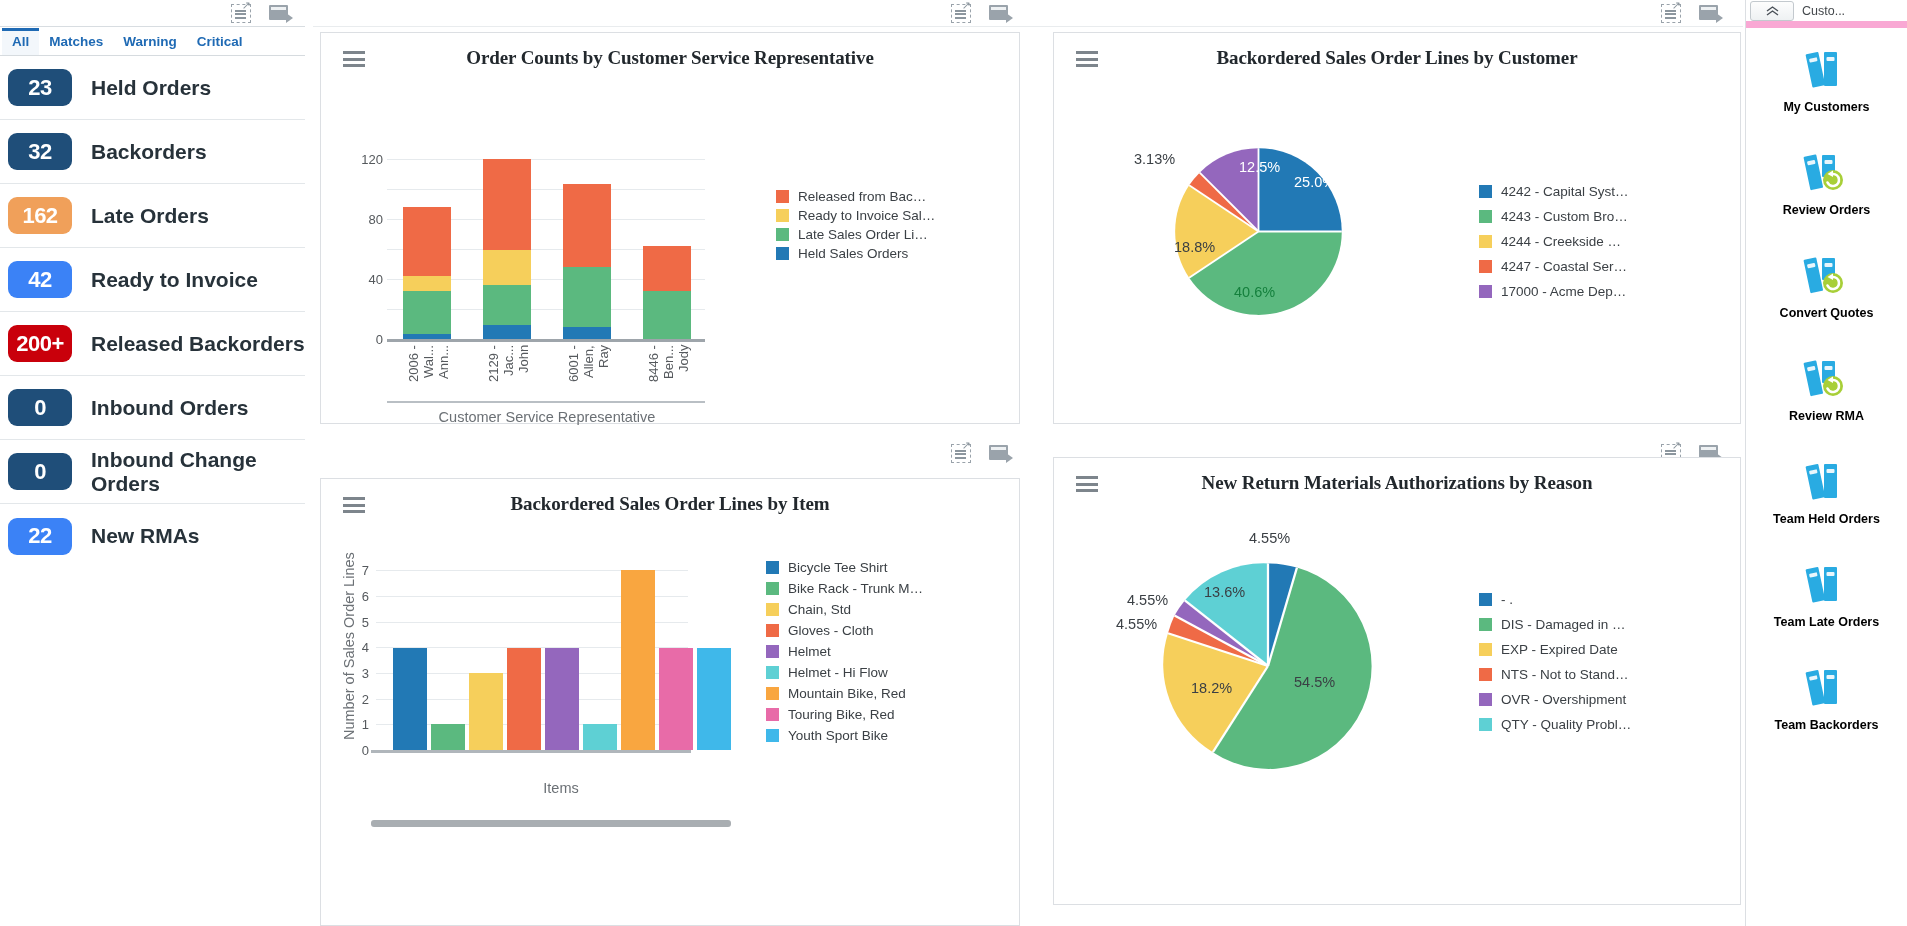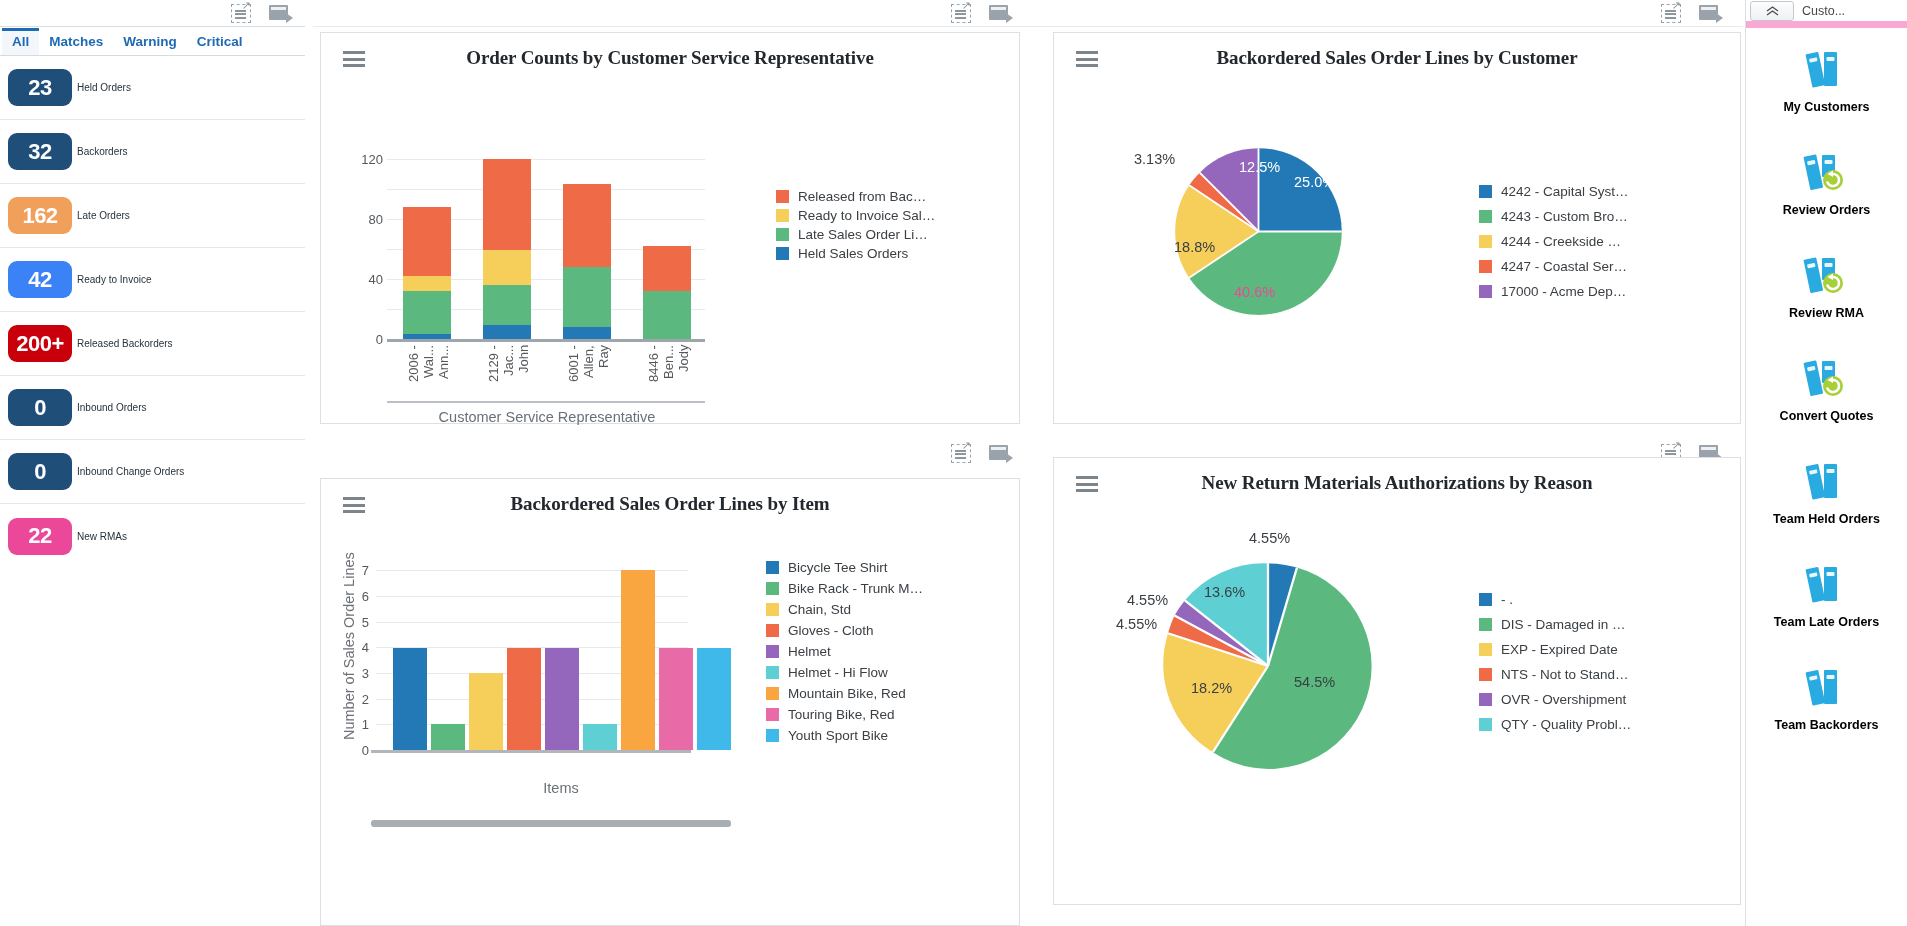--- a/index.html
+++ b/index.html
@@ -65,21 +65,21 @@
   .kpi-list { padding:0; }
   .kpi-row {
     display:flex; align-items:center; height:64px;
     border-bottom:1px solid #e3e7ea; padding-left:8px;
   }
   .kpi-badge {
     min-width:64px; height:37px; border-radius:9px; color:#fff;
     font-size:22px; font-weight:bold; display:flex; align-items:center;
     justify-content:center; padding:0 8px; letter-spacing:-0.5px;
   }
-  .kpi-label { margin-left:5px; font-size:10px; font-weight:normal; color:#27323a; }
+  .kpi-label { margin-left:19px; font-size:21px; font-weight:bold; color:#27323a; }
 
   
   .chart-card {
     position:absolute; background:#fff; border:1px solid #dcdfe3;
   }
   .chart-head { position:relative; height:46px;font-family:Liberation Serif, serif; }
   .hamburger {
     position:absolute; left:22px; top:18px; width:22px; height:16px; cursor:pointer;
     background:
       linear-gradient(#7d858c,#7d858c) 0 0/22px 3px no-repeat,
@@ -248,21 +248,21 @@
       </div>
       <div class="kpi-row">
         <div class="kpi-badge" style="background:#1f4e79">0</div>
         <div class="kpi-label">Inbound Orders</div>
       </div>
       <div class="kpi-row">
         <div class="kpi-badge" style="background:#1f4e79">0</div>
         <div class="kpi-label">Inbound Change Orders</div>
       </div>
       <div class="kpi-row" style="border-bottom:none;">
-        <div class="kpi-badge" style="background:#ec4899">22</div>
+        <div class="kpi-badge" style="background:#3b82f6">22</div>
         <div class="kpi-label">New RMAs</div>
       </div>
     </div>
   </div>
 
   <div class="chart-card" style="left:320px; top:32px; width:700px; height:392px;">
     <div class="chart-head">
       <div class="hamburger"></div>
       <div class="chart-title">Order Counts by Customer Service Representative</div>
     </div>
@@ -373,21 +373,21 @@
           <g stroke="#ffffff" stroke-width="2" fill="none">
             <line x1="100" y1="100" x2="100" y2="10"></line>
             <line x1="100" y1="100" x2="190" y2="100"></line>
             <line x1="100" y1="100" x2="25.06" y2="150.0"></line>
             <line x1="100" y1="100" x2="25.06" y2="50.0"></line>
             <line x1="100" y1="100" x2="36.4" y2="36.4"></line>
           </g>
         </svg>
       </div>
       <div class="pie-label" style="left:240px; top:95px; color:#fff;">25.0%</div>
-      <div class="pie-label" style="left:180px; top:205px; color:#ec4899;">40.6%</div>
+      <div class="pie-label" style="left:180px; top:205px; color:#15803d;">40.6%</div>
       <div class="pie-label" style="left:120px; top:160px; color:#3a3f44;">18.8%</div>
       <div class="pie-label" style="left:80px;  top:72px;  color:#3a3f44;">3.13%</div>
       <div class="pie-label" style="left:185px; top:80px;  color:#fff;">12.5%</div>
 
       <div class="legend" style="left:425px; top:105px;">
         <div class="legend-item" style="margin-bottom:10px;">
           <div class="legend-swatch" style="background:#2279b5"></div>
           <div class="legend-text">4242 - Capital Syst…</div>
         </div>
         <div class="legend-item" style="margin-bottom:10px;">
@@ -607,38 +607,38 @@
               <rect x="6" y="6" width="13" height="34" rx="1" fill="#29abe2"></rect>
               <rect x="8.5" y="11" width="8" height="4" rx="1" fill="#e9f6fc"></rect>
             </g>
             <rect x="21" y="6" width="13" height="22" rx="1" fill="#29abe2"></rect>
             <rect x="23.5" y="11" width="8" height="4" rx="1" fill="#e9f6fc"></rect>
             <circle cx="32" cy="31" r="10" fill="#a8cf38"></circle>
             <path d="M32,25 a6,6 0 1,1 -5.5,8.5" stroke="#ffffff" stroke-width="2.6" fill="none" stroke-linecap="round"></path>
             <path d="M32,21.5 L32,28 L26.5,25 Z" fill="#ffffff"></path>
           </svg>
         </div>
-        <div class="rail-label">Review RMA</div>
+        <div class="rail-label">Convert Quotes</div>
       </div>
 
       <div class="rail-item">
         <div class="books-icon">
           <svg width="52" height="46" viewBox="0 0 52 46">
             <g transform="rotate(-12 14 24)">
               <rect x="6" y="6" width="13" height="34" rx="1" fill="#29abe2"></rect>
               <rect x="8.5" y="11" width="8" height="4" rx="1" fill="#e9f6fc"></rect>
             </g>
             <rect x="21" y="6" width="13" height="22" rx="1" fill="#29abe2"></rect>
             <rect x="23.5" y="11" width="8" height="4" rx="1" fill="#e9f6fc"></rect>
             <circle cx="32" cy="31" r="10" fill="#a8cf38"></circle>
             <path d="M32,25 a6,6 0 1,1 -5.5,8.5" stroke="#ffffff" stroke-width="2.6" fill="none" stroke-linecap="round"></path>
             <path d="M32,21.5 L32,28 L26.5,25 Z" fill="#ffffff"></path>
           </svg>
         </div>
-        <div class="rail-label">Convert Quotes</div>
+        <div class="rail-label">Review RMA</div>
       </div>
 
       <div class="rail-item">
         <div class="books-icon">
           <svg width="52" height="46" viewBox="0 0 52 46">
             <g transform="rotate(-12 18 24)">
               <rect x="8" y="6" width="13" height="34" rx="1" fill="#29abe2"></rect>
               <rect x="10.5" y="11" width="8" height="4" rx="1" fill="#e9f6fc"></rect>
             </g>
             <rect x="23" y="6" width="13" height="34" rx="1" fill="#29abe2"></rect>

